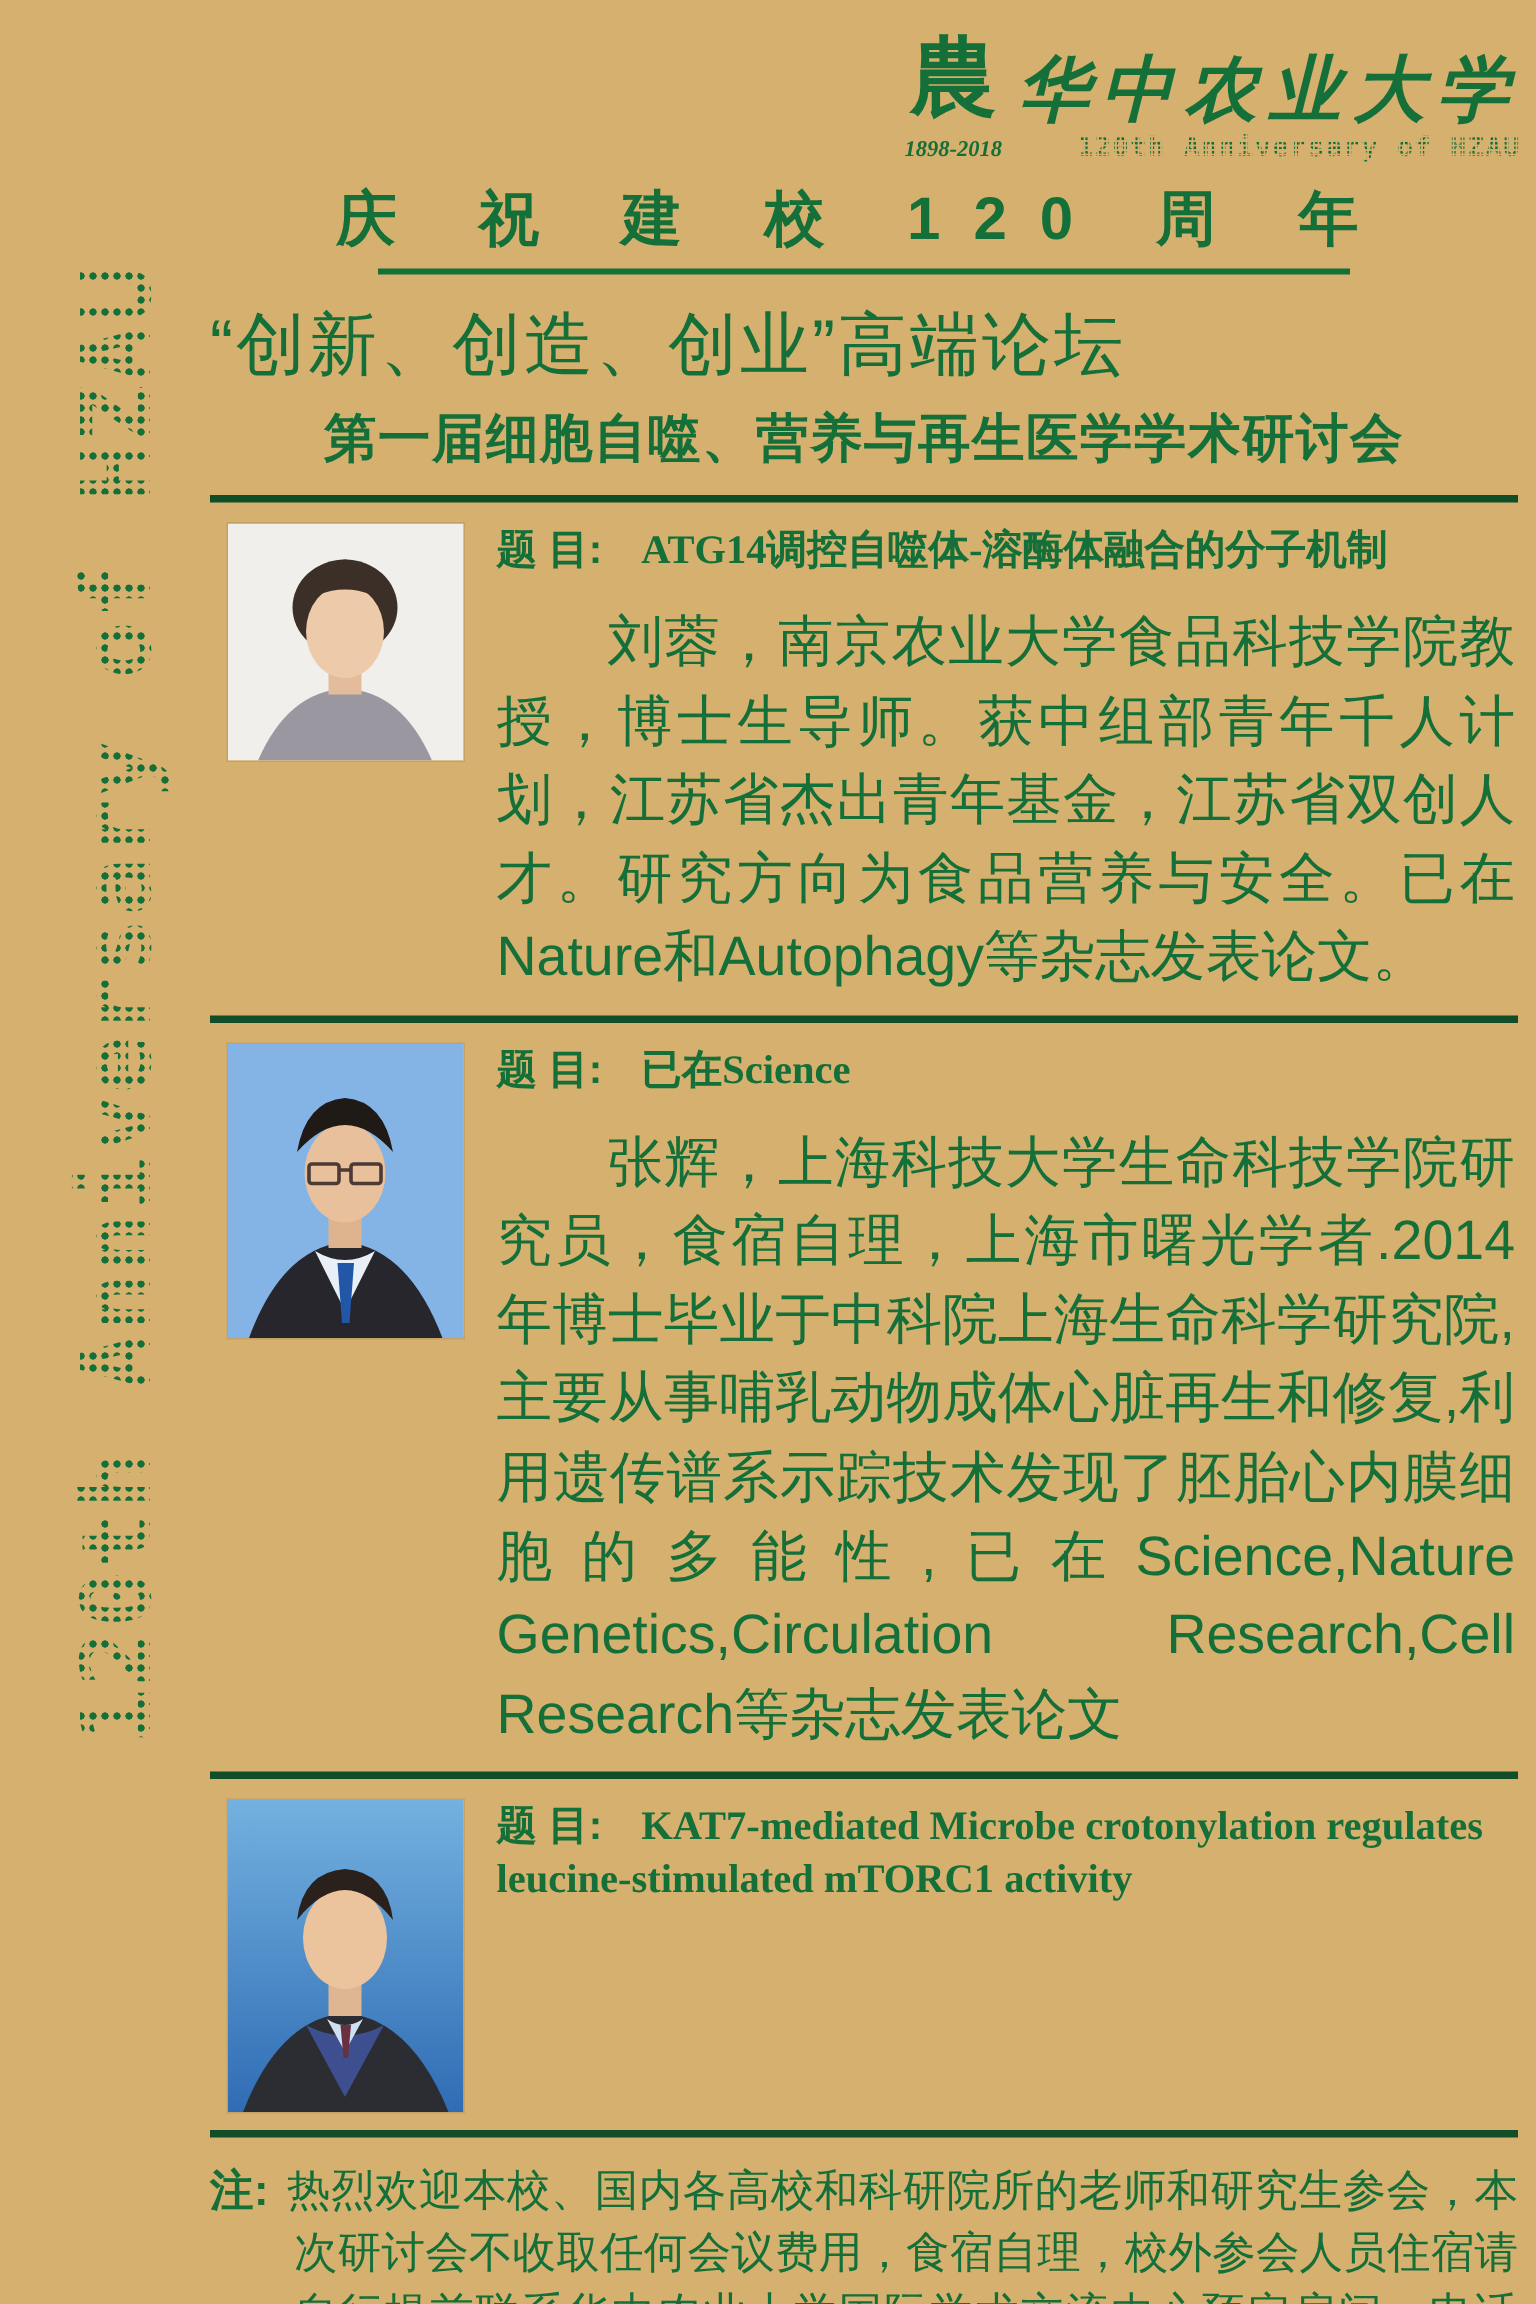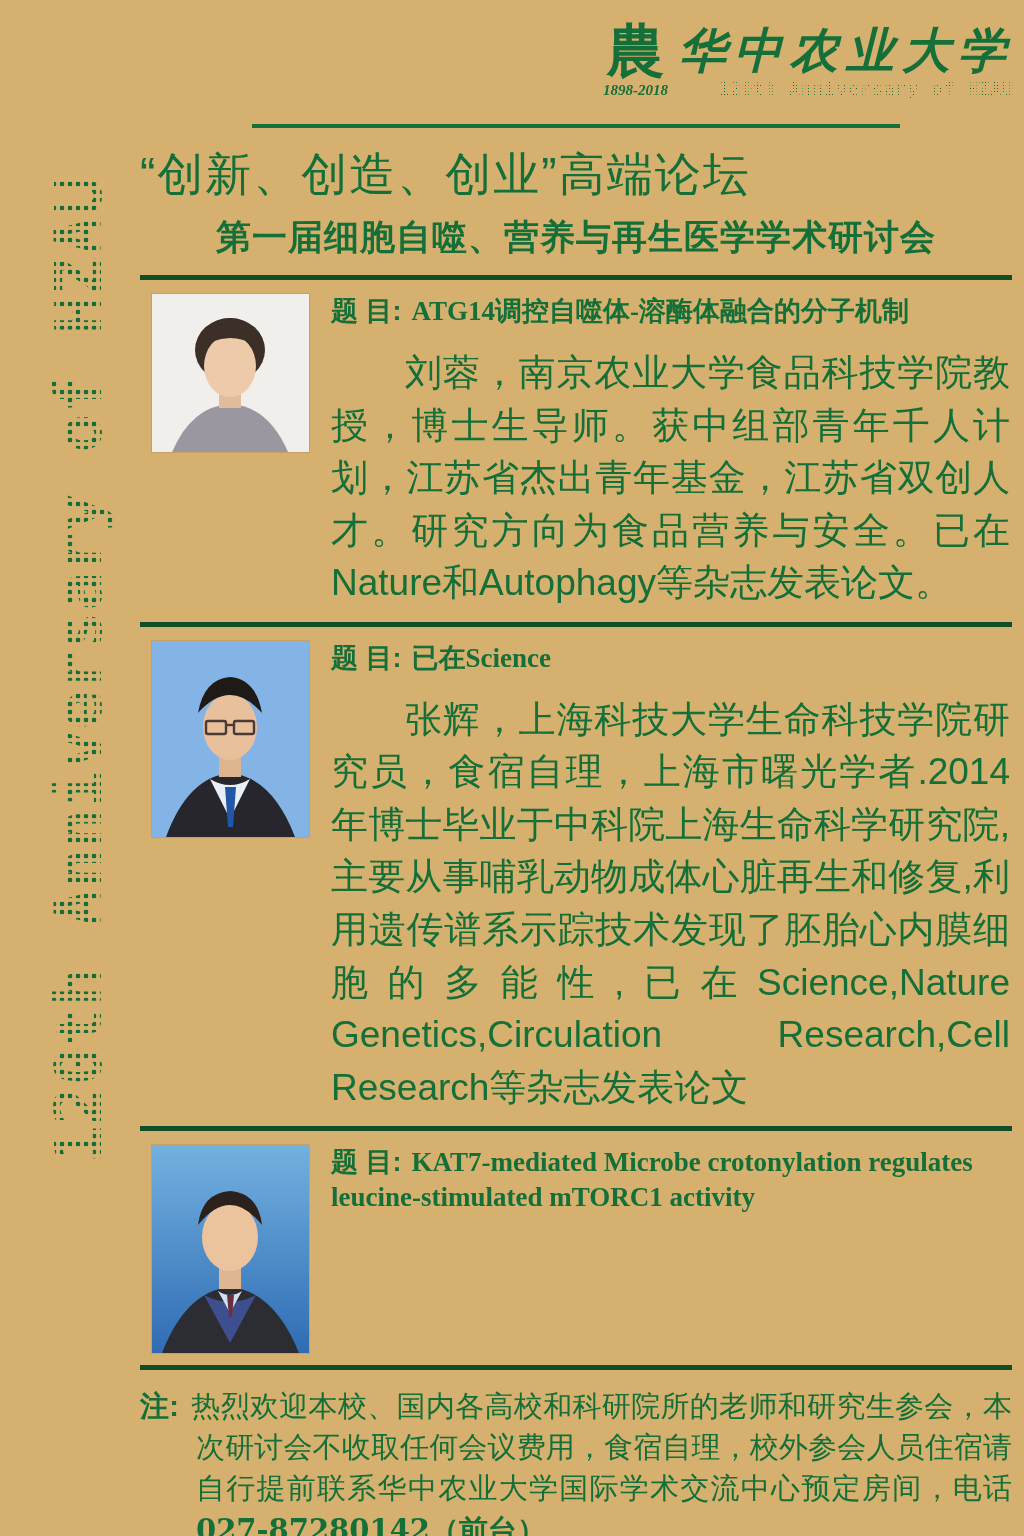--- a/index.html
+++ b/index.html
@@ -34,40 +34,40 @@
     position:absolute;left:14px;top:996px;
     transform:rotate(-90deg);transform-origin:0 0;
     white-space:nowrap;font-size:64px;letter-spacing:1px;
   }
 
   
   .header{position:absolute;top:24px;right:10px;text-align:right;}
   .header-row{display:flex;align-items:flex-end;justify-content:flex-end;gap:10px;}
   .logo-block{display:flex;flex-direction:column;align-items:center;}
   .logo-glyph{font-family:"Liberation Serif",serif;font-weight:bold;font-size:58px;line-height:0.95;}
-  .logo-years{font-family:"Liberation Serif",serif;font-style:italic;font-weight:bold;font-size:15px;margin-top:3px;}
+  .logo-years{font-family:"Liberation Serif",serif;font-style:italic;font-weight:bold;font-size:15px;margin-top:13px;}
   .uni-name{font-family:"Liberation Serif",serif;font-style:italic;font-weight:bold;font-size:48px;letter-spacing:8px;line-height:1.05;}
   .anniv-line{font-size:18px;margin-top:2px;letter-spacing:1px;}
 
   
   .content{position:absolute;left:140px;right:12px;top:118px;}
 
   .t1{font-size:40px;font-weight:bold;letter-spacing:22px;text-align:center;white-space:nowrap;}
   .t1-underline{width:648px;height:4px;background:#156f38;margin:6px auto 16px;}
   .t2{font-size:46px;font-weight:normal;text-align:left;letter-spacing:2px;}
   .t3{font-size:35px;font-weight:bold;text-align:center;letter-spacing:1px;margin:8px 0 14px;}
 
   .divider{height:5px;background:#114d27;}
 
   .section{display:flex;gap:22px;padding:14px 2px 12px 12px;}
   .photo{flex:0 0 157px;}
   .photo svg{display:block;width:157px;height:auto;box-shadow:0 0 0 1px rgba(0,0,0,0.08);}
   .sec-text{flex:1;min-width:0;}
   .topic{font-family:"Liberation Serif",serif;font-weight:bold;font-size:27px;line-height:1.3;margin-bottom:18px;}
-  .topic .tlabel{font-family:"Liberation Sans",sans-serif;margin-right:10px;}
+  .topic .tlabel{font-family:"Liberation Sans",sans-serif;margin-right:26px;}
   .bio{font-size:37px;line-height:1.42;text-indent:2em;text-align:justify;margin:0;}
 
   .note{font-size:29px;line-height:1.42;padding-left:56px;text-indent:-56px;margin-top:16px;text-align:justify;}
   .note-label{font-weight:bold;margin-right:12px;}
   .phone-serif{font-family:"DejaVu Serif",serif;font-weight:bold;}
 
   .contact{font-size:30px;margin:12px 0 10px;}
   .contact-label{font-weight:bold;font-size:31px;margin-right:12px;}
   .contact-name{margin-right:10px;}
   .contact-phone{font-family:"DejaVu Serif",serif;font-weight:bold;}
@@ -94,20 +94,21 @@
       </div>
       <div>
         <div class="uni-name">华中农业大学</div>
         <div class="anniv-line dotted dotted-sm">120th Anniversary of HZAU</div>
       </div>
     </div>
   </div>
 
   <div class="content">
 
+    <div class="t1">庆 祝 建 校 120 周 年</div>
     <div class="t1-underline"></div>
     <div class="t2">“创新、创造、创业”高端论坛</div>
     <div class="t3">第一届细胞自噬、营养与再生医学学术研讨会</div>
 
     <div class="divider"></div>
 
     <div class="section">
       <div class="photo">
         <svg viewBox="0 0 157 158" shape-rendering="geometricPrecision">
           <rect x="0" y="0" width="157" height="158" fill="#f1efec"></rect>

